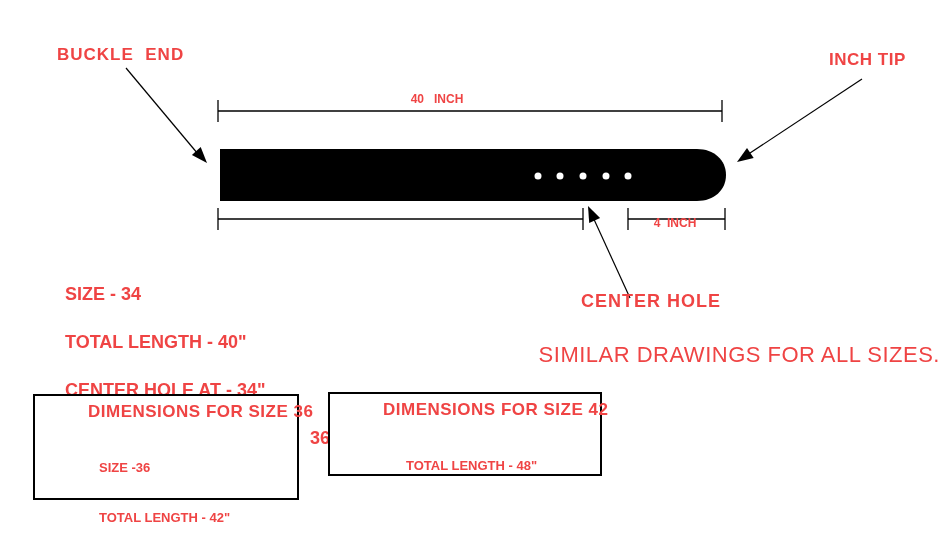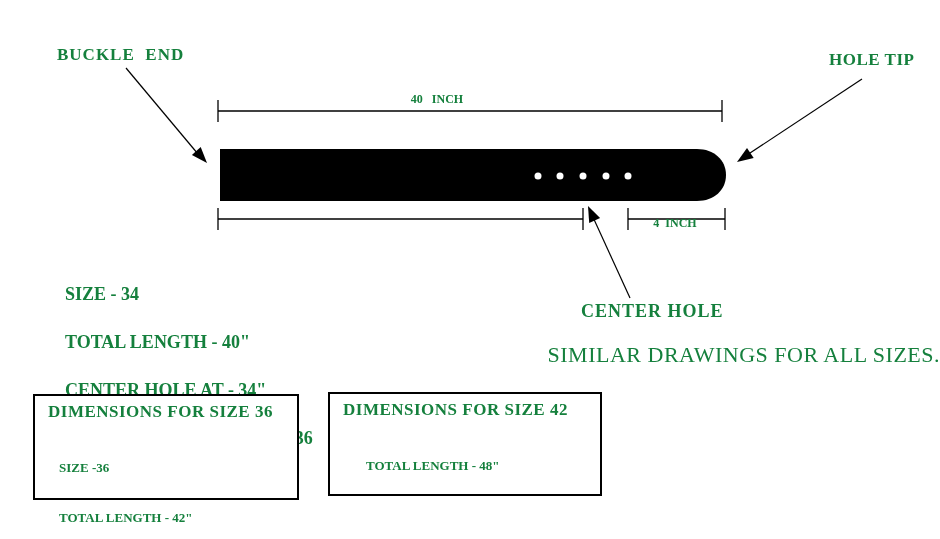--- a/index.html
+++ b/index.html
@@ -1,25 +1,25 @@
 <!DOCTYPE html>
 <html><head>
 <meta charset="utf-8">
 <style>
   html,body{margin:0;padding:0;background:#ffffff;}
   .canvas{position:relative;width:940px;height:539px;background:#ffffff;
-          font-family:Liberation Serif, serif;color:#15803d;overflow:hidden;}
+          font-family:Liberation Sans, sans-serif;color:#ef4444;overflow:hidden;}
   svg.overlay{position:absolute;left:0;top:0;}
   .t{position:absolute;white-space:pre;}
   .callout{font-size:17px;font-weight:bold;letter-spacing:1px;}
   .dim{font-size:12px;font-weight:bold;text-align:center;}
   .spec{position:absolute;font-size:18px;font-weight:bold;line-height:16px;white-space:pre;}
   .spec div{white-space:pre;}
   .note{position:absolute;left:0;right:0;text-align:right;font-size:22px;letter-spacing:0.5px;}
-  .sizebox{position:absolute;border:2px solid #000;background:#fff;box-sizing:border-box;}
+  .sizebox{position:absolute;border:2px solid #000;background:#fff;box-sizing:border-box;padding-left:40px;}
   .sizebox .title{font-size:17px;font-weight:bold;letter-spacing:0.5px;white-space:pre;margin:6px 0 5px 13px;}
   .sizebox .lines{font-size:13px;font-weight:bold;line-height:16.5px;white-space:pre;}
   .sizebox .lines div{white-space:pre;}
 </style>
 </head>
 <body>
 
 <div class="canvas">
 
   <svg class="overlay" width="940" height="539" viewBox="0 0 940 539">
@@ -63,23 +63,23 @@
     </g>
 
     <g>
       <line x1="630" y1="298" x2="592" y2="215" stroke="#000000" stroke-width="1.2"></line>
       <polygon points="588,206 600.1,218.1 589.2,223.1" fill="#000000"></polygon>
     </g>
   </svg>
 
   <div class="t callout" style="left:57px;top:45px;">BUCKLE  END</div>
 
-  <div class="t callout" style="left:829px;top:50px;letter-spacing:0.5px;">HOLE TIP</div>
+  <div class="t callout" style="left:829px;top:50px;letter-spacing:0.5px;">INCH TIP</div>
 
-  <div class="t callout" style="left:581px;top:301px;font-size:18px;">CENTER HOLE</div>
+  <div class="t callout" style="left:581px;top:291px;font-size:18px;">CENTER HOLE</div>
 
   <div class="t dim" style="left:352px;top:92px;width:170px;">40   INCH</div>
 
 
   <div class="t dim" style="left:600px;top:203px;width:150px;margin-top:13px;">4  INCH</div>
 
   <div class="spec" style="left:65px;top:254px;">
     <div>SIZE - 34</div>
     <div>TOTAL LENGTH - 40"</div>
     <div>CENTER HOLE AT - 34"</div>
@@ -91,21 +91,21 @@
   <div class="sizebox" style="left:33px;top:394px;width:266px;height:106px;">
     <div class="title">DIMENSIONS FOR SIZE 36</div>
     <div class="lines" style="margin-left:24px;">
       <div>SIZE -36</div>
       <div>TOTAL LENGTH - 42"</div>
       
       
     </div>
   </div>
 
-  <div class="sizebox" style="left:328px;top:392px;width:274px;height:104px;">
+  <div class="sizebox" style="left:328px;top:392px;width:274px;height:84px;">
     <div class="title">DIMENSIONS FOR SIZE 42</div>
     <div class="lines" style="margin-left:36px;">
       <div>TOTAL LENGTH - 48"</div>
       
       
     </div>
   </div>
 
 </div>
 

